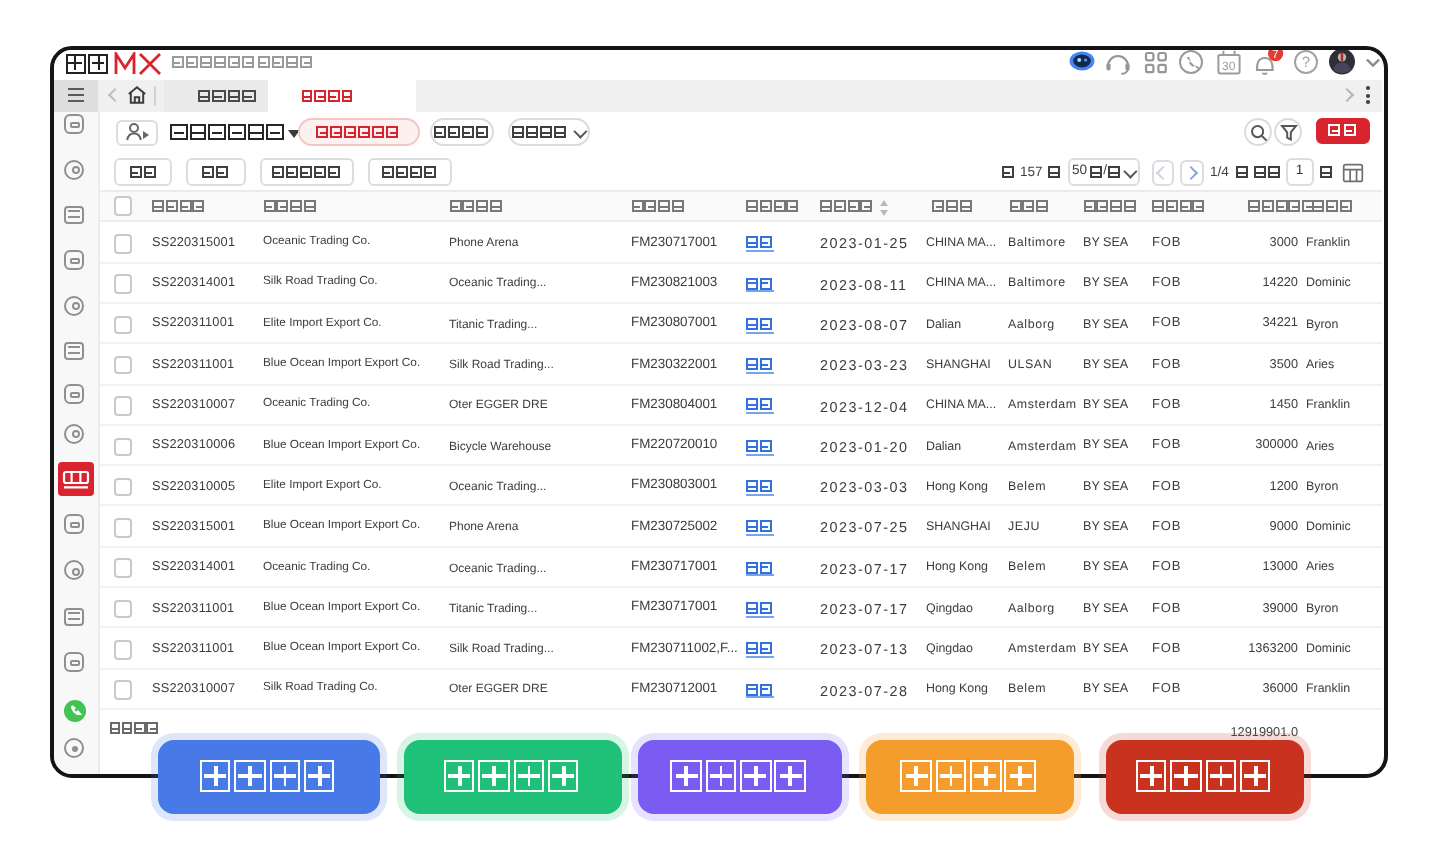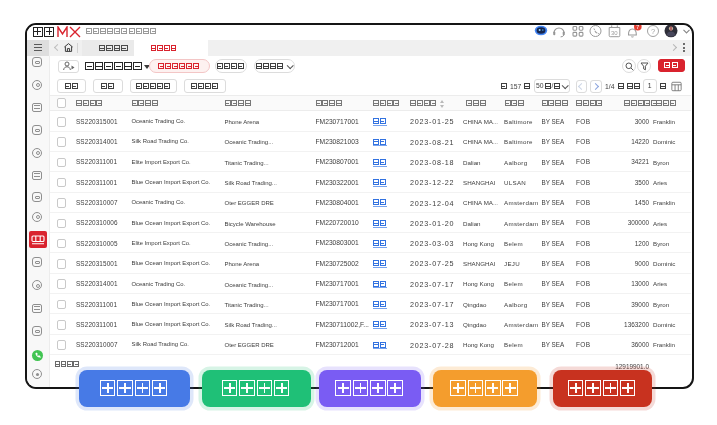--- a/index.html
+++ b/index.html
@@ -333,59 +333,59 @@
 <div class="t" style="left:49.5px;top:114.1px;font-size:6.4px;color:#3c3c3c;letter-spacing:0.1px;">SS220314001</div>
 <div class="t" style="left:105.0px;top:114.4px;font-size:5.9px;color:#3c3c3c;">Silk Road Trading Co.</div>
 <div class="t" style="left:198.0px;top:114.4px;font-size:6.0px;color:#3c3c3c;">Oceanic Trading...</div>
 <div class="t" style="left:289.0px;top:113.9px;font-size:6.7px;color:#3c3c3c;">FM230821003</div>
 <div style="position:absolute;display:flex;left:346.5px;top:112.8px;width:13.5px;height:7.5px;border-bottom:1px solid #77a3ef">
       <span class="zh " style="color:#3272e0">
         <i style="width:6px;height:6px;border-width:1.0px;margin-right:0.8px"></i>
         <i style="width:6px;height:6px;border-width:1.0px;margin-right:0.8px"></i>
       </span>
     </div>
-<div class="t" style="left:383.5px;top:113.6px;font-size:7.2px;color:#3c3c3c;letter-spacing:0.75px;">2023-08-21</div>
+<div class="t" style="left:383.5px;top:113.6px;font-size:7.2px;color:#3c3c3c;letter-spacing:0.75px;">2023-08-11</div>
 <div class="t" style="left:436.5px;top:114.3px;font-size:6.2px;color:#3c3c3c;">CHINA MA...</div>
 <div class="t" style="left:477.5px;top:114.3px;font-size:6.2px;color:#3c3c3c;letter-spacing:0.3px;">Baltimore</div>
 <div class="t" style="left:515.0px;top:114.2px;font-size:6.3px;color:#3c3c3c;">BY SEA</div>
 <div class="t" style="left:549.5px;top:114.1px;font-size:6.5px;color:#3c3c3c;letter-spacing:0.4px;">FOB</div>
 <div class="t" style="right:42.5px;top:114.1px;font-size:6.4px;color:#3c3c3c;">14220</div>
 <div class="t" style="left:626.5px;top:114.3px;font-size:6.2px;color:#3c3c3c;">Dominic</div>
 <div style="position:absolute;left:23.0px;top:125.9px;width:641.5px;height:0px;border-top:1px solid #f2f2f2"></div>
 <div class="cb" style="left:30.0px;top:132.6px;"></div>
 <div class="t" style="left:49.5px;top:134.4px;font-size:6.4px;color:#3c3c3c;letter-spacing:0.1px;">SS220311001</div>
 <div class="t" style="left:105.0px;top:134.7px;font-size:5.9px;color:#3c3c3c;">Elite Import Export Co.</div>
 <div class="t" style="left:198.0px;top:134.7px;font-size:6.0px;color:#3c3c3c;">Titanic Trading...</div>
 <div class="t" style="left:289.0px;top:134.2px;font-size:6.7px;color:#3c3c3c;">FM230807001</div>
 <div style="position:absolute;display:flex;left:346.5px;top:133.1px;width:13.5px;height:7.5px;border-bottom:1px solid #77a3ef">
       <span class="zh " style="color:#3272e0">
         <i style="width:6px;height:6px;border-width:1.0px;margin-right:0.8px"></i>
         <i style="width:6px;height:6px;border-width:1.0px;margin-right:0.8px"></i>
       </span>
     </div>
-<div class="t" style="left:383.5px;top:133.9px;font-size:7.2px;color:#3c3c3c;letter-spacing:0.75px;">2023-08-18</div>
+<div class="t" style="left:383.5px;top:133.9px;font-size:7.2px;color:#3c3c3c;letter-spacing:0.75px;">2023-08-07</div>
 <div class="t" style="left:436.5px;top:134.6px;font-size:6.2px;color:#3c3c3c;">Dalian</div>
 <div class="t" style="left:477.5px;top:134.6px;font-size:6.2px;color:#3c3c3c;letter-spacing:0.3px;">Aalborg</div>
 <div class="t" style="left:515.0px;top:134.5px;font-size:6.3px;color:#3c3c3c;">BY SEA</div>
 <div class="t" style="left:549.5px;top:134.4px;font-size:6.5px;color:#3c3c3c;letter-spacing:0.4px;">FOB</div>
 <div class="t" style="right:42.5px;top:134.4px;font-size:6.4px;color:#3c3c3c;">34221</div>
 <div class="t" style="left:626.5px;top:134.6px;font-size:6.2px;color:#3c3c3c;">Byron</div>
 <div style="position:absolute;left:23.0px;top:146.2px;width:641.5px;height:0px;border-top:1px solid #f2f2f2"></div>
 <div class="cb" style="left:30.0px;top:152.9px;"></div>
 <div class="t" style="left:49.5px;top:154.7px;font-size:6.4px;color:#3c3c3c;letter-spacing:0.1px;">SS220311001</div>
 <div class="t" style="left:105.0px;top:155.0px;font-size:5.9px;color:#3c3c3c;">Blue Ocean Import Export Co.</div>
 <div class="t" style="left:198.0px;top:155.0px;font-size:6.0px;color:#3c3c3c;">Silk Road Trading...</div>
 <div class="t" style="left:289.0px;top:154.5px;font-size:6.7px;color:#3c3c3c;">FM230322001</div>
 <div style="position:absolute;display:flex;left:346.5px;top:153.4px;width:13.5px;height:7.5px;border-bottom:1px solid #77a3ef">
       <span class="zh " style="color:#3272e0">
         <i style="width:6px;height:6px;border-width:1.0px;margin-right:0.8px"></i>
         <i style="width:6px;height:6px;border-width:1.0px;margin-right:0.8px"></i>
       </span>
     </div>
-<div class="t" style="left:383.5px;top:154.2px;font-size:7.2px;color:#3c3c3c;letter-spacing:0.75px;">2023-12-22</div>
+<div class="t" style="left:383.5px;top:154.2px;font-size:7.2px;color:#3c3c3c;letter-spacing:0.75px;">2023-03-23</div>
 <div class="t" style="left:436.5px;top:154.9px;font-size:6.2px;color:#3c3c3c;">SHANGHAI</div>
 <div class="t" style="left:477.5px;top:154.9px;font-size:6.2px;color:#3c3c3c;letter-spacing:0.3px;">ULSAN</div>
 <div class="t" style="left:515.0px;top:154.8px;font-size:6.3px;color:#3c3c3c;">BY SEA</div>
 <div class="t" style="left:549.5px;top:154.7px;font-size:6.5px;color:#3c3c3c;letter-spacing:0.4px;">FOB</div>
 <div class="t" style="right:42.5px;top:154.7px;font-size:6.4px;color:#3c3c3c;">3500</div>
 <div class="t" style="left:626.5px;top:154.9px;font-size:6.2px;color:#3c3c3c;">Aries</div>
 <div style="position:absolute;left:23.0px;top:166.5px;width:641.5px;height:0px;border-top:1px solid #f2f2f2"></div>
 <div class="cb" style="left:30.0px;top:173.2px;"></div>
 <div class="t" style="left:49.5px;top:175.0px;font-size:6.4px;color:#3c3c3c;letter-spacing:0.1px;">SS220310007</div>
 <div class="t" style="left:105.0px;top:175.3px;font-size:5.9px;color:#3c3c3c;">Oceanic Trading Co.</div>

